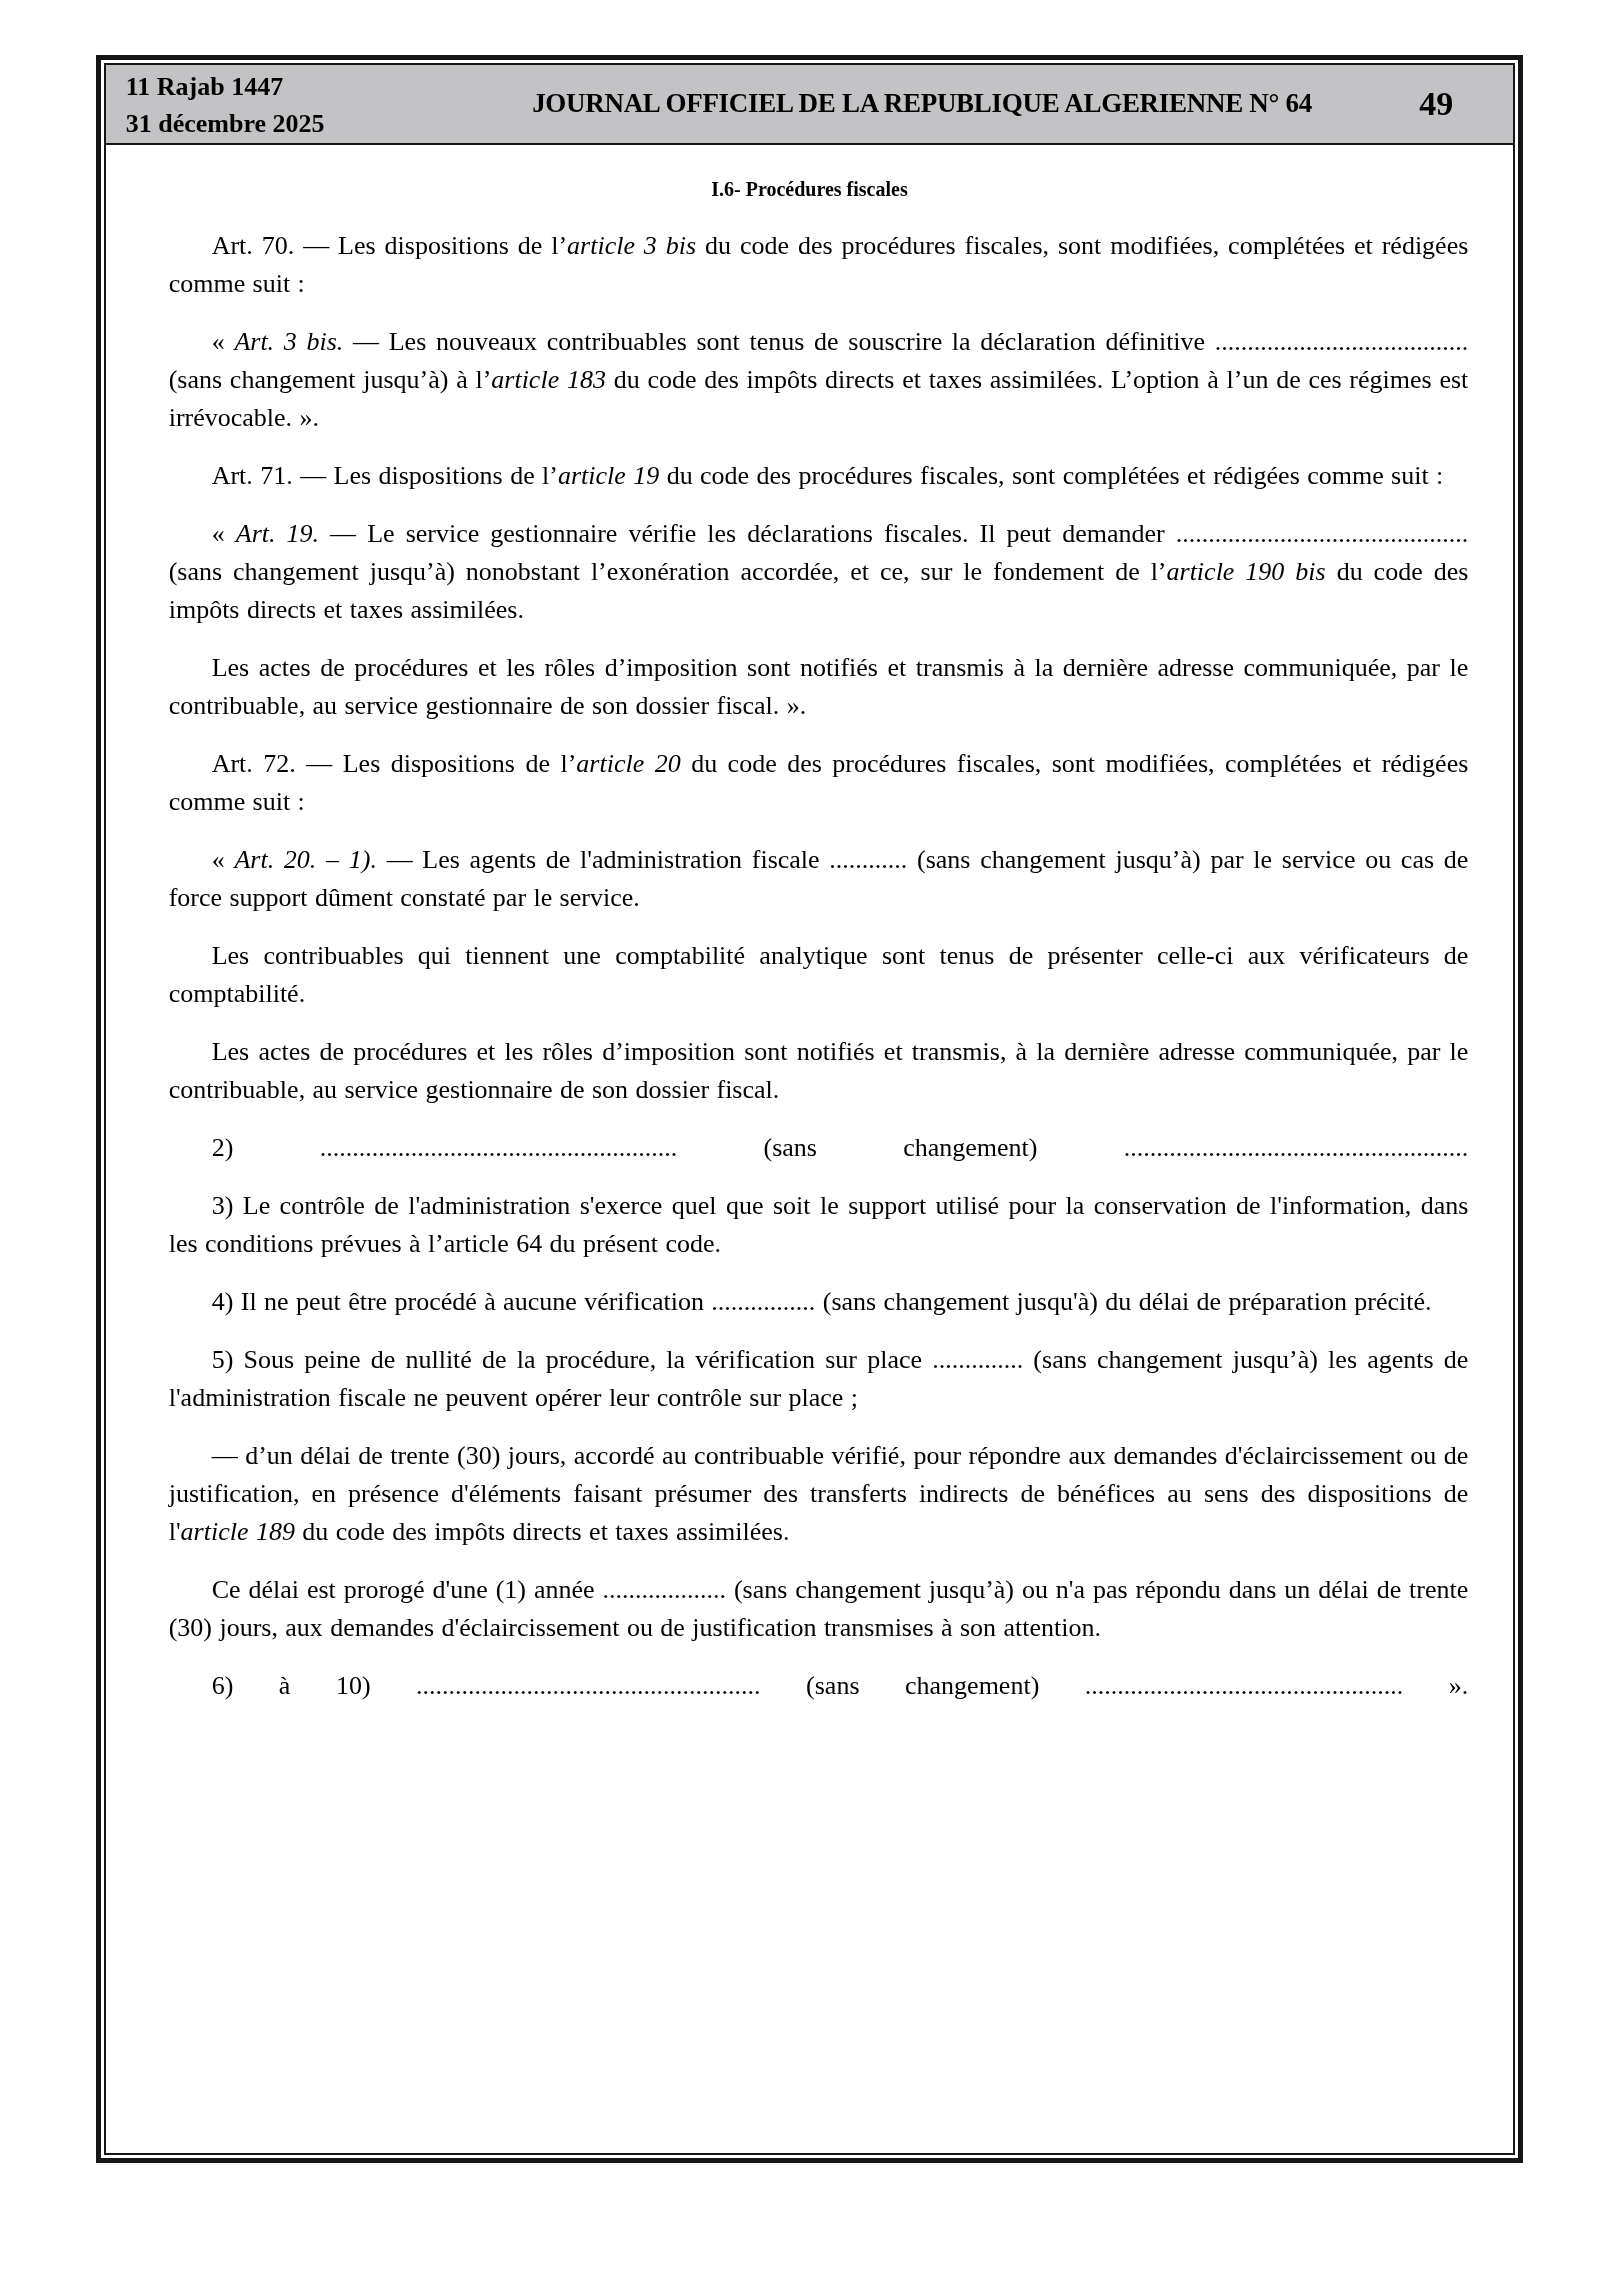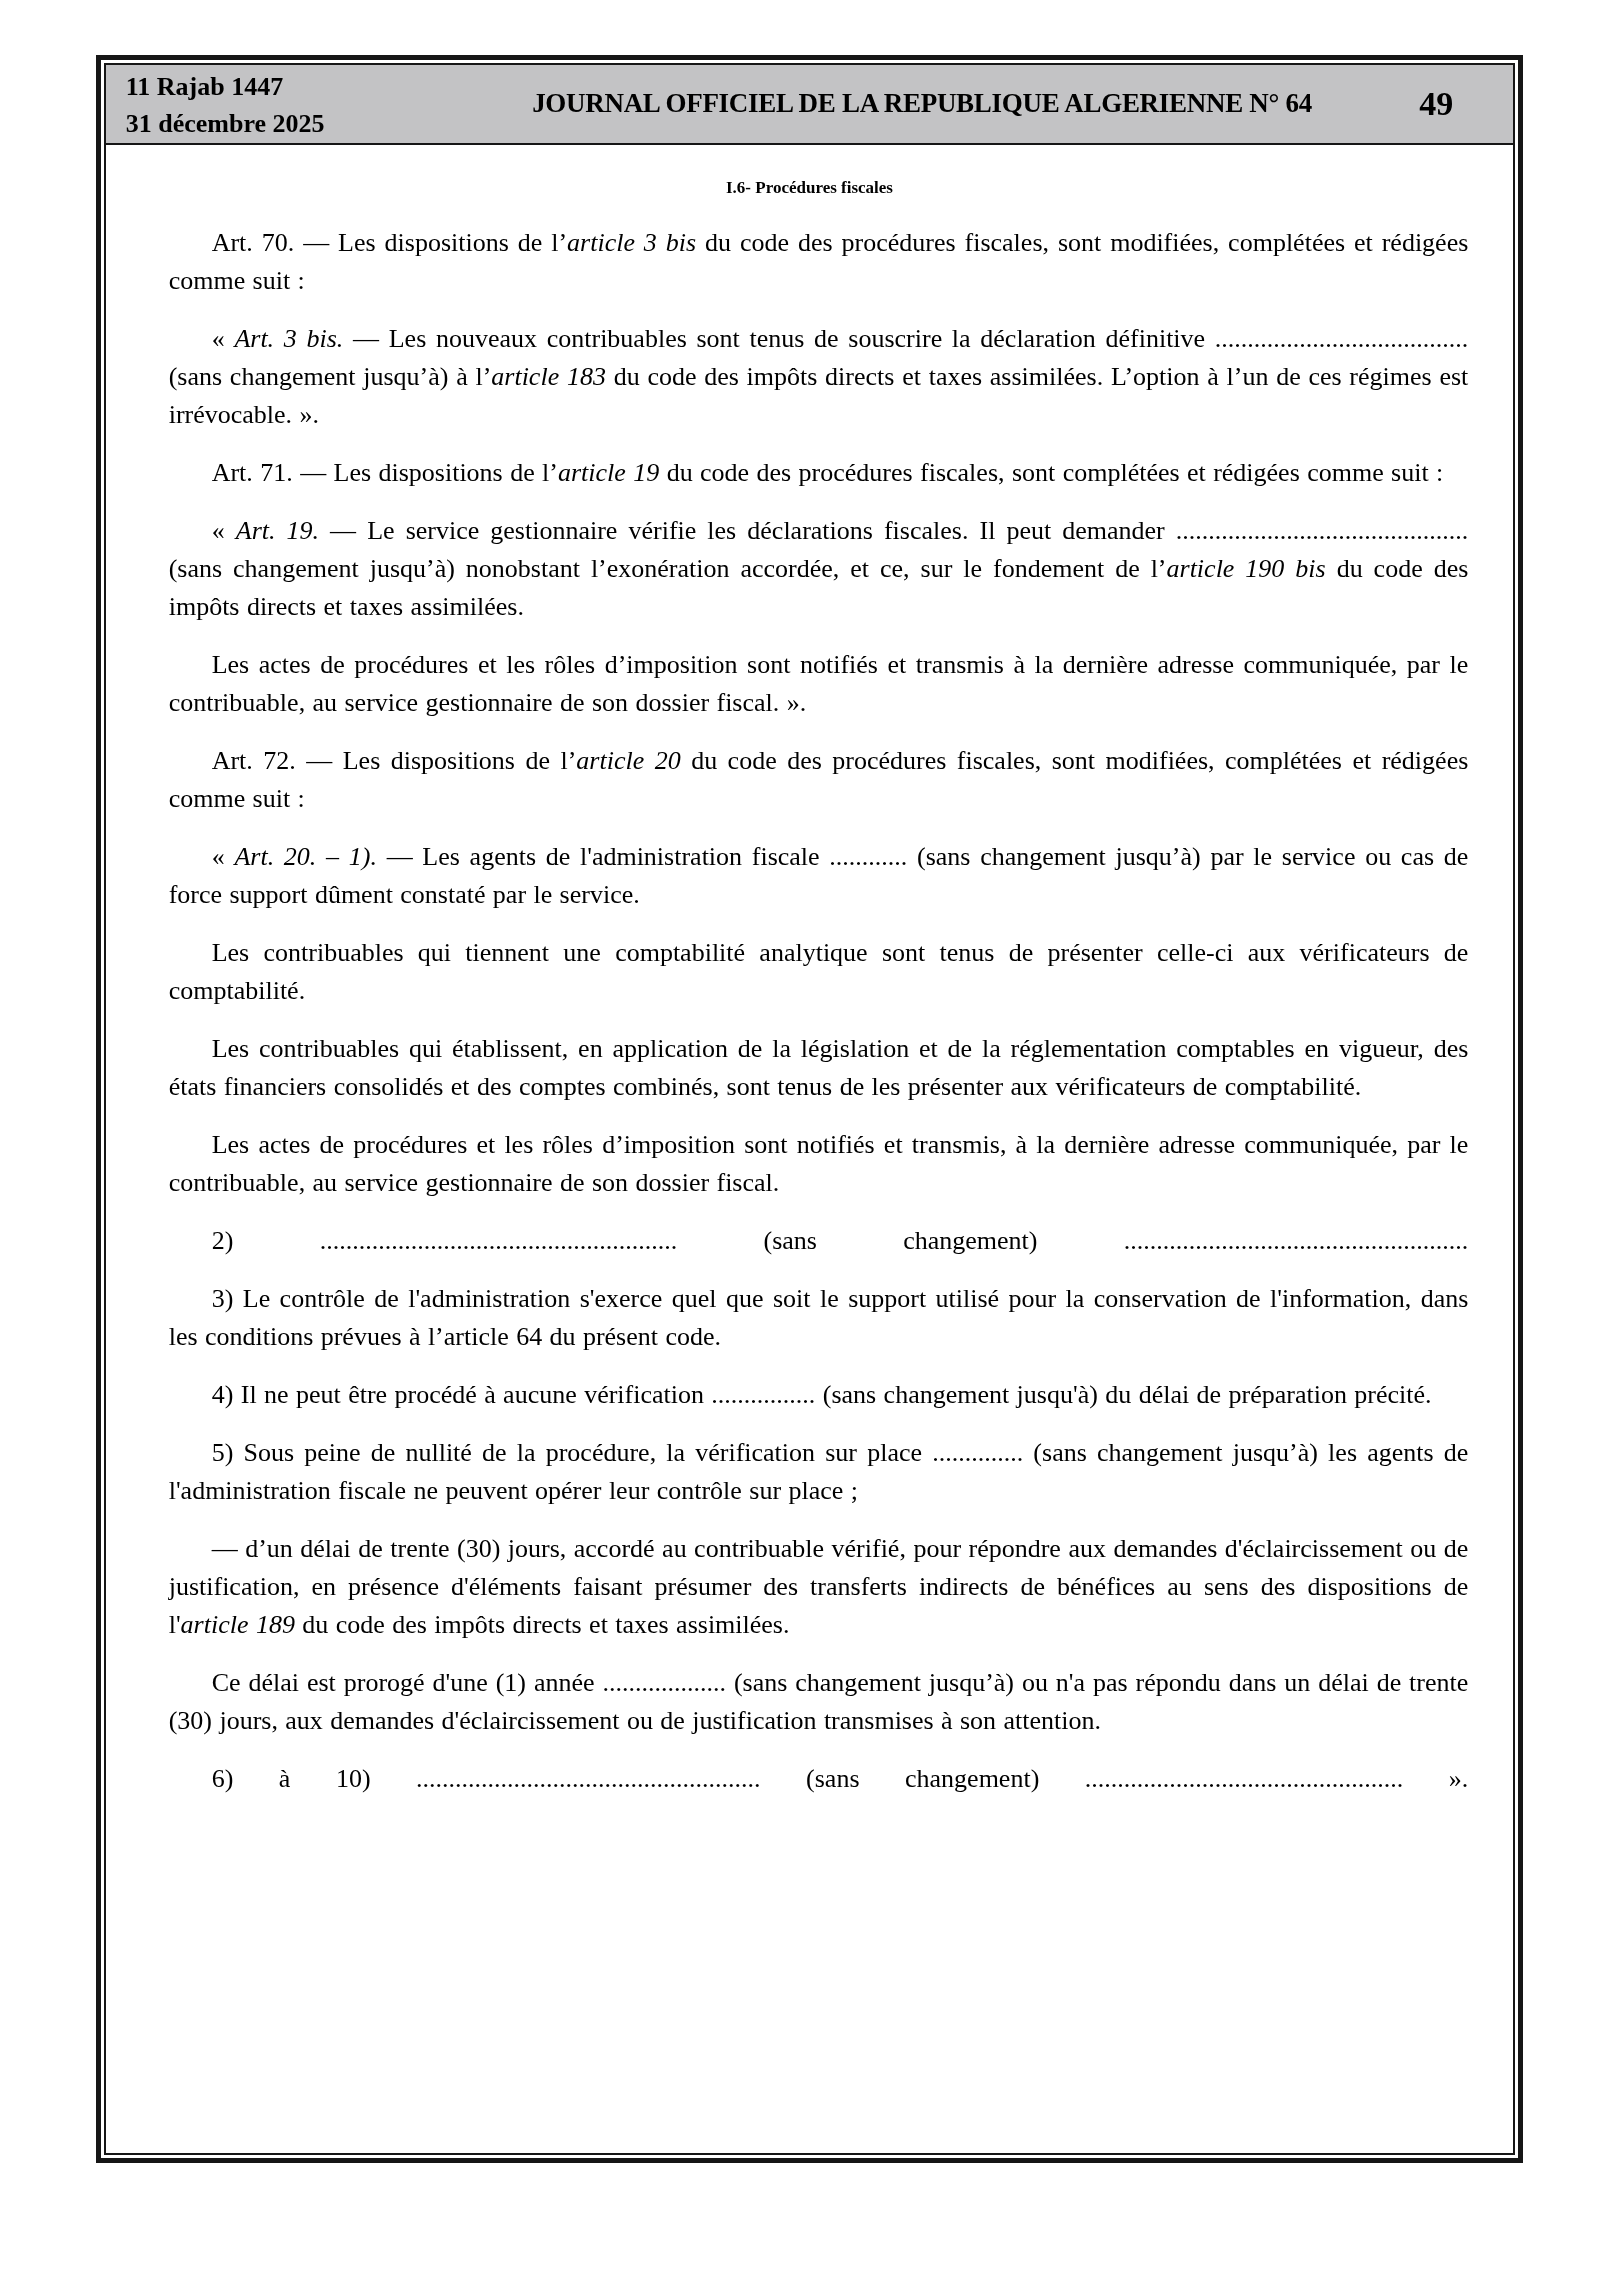--- a/index.html
+++ b/index.html
@@ -64,21 +64,21 @@
     align-self: center;
     text-align: left;
     font-weight: bold;
     font-size: 34px;
   }
   .content {
     padding: 0 45px;
   }
   .section-title {
     text-align: center;
-    font-size: 17px;
+    font-size: 20px;
     font-weight: bold;
     margin: 33px 0 26px 0;
   }
   .para {
     font-size: 26px;
     line-height: 38px;
     text-align: justify;
     text-indent: 43px;
     margin: 0 0 20px 18px;
     word-spacing: 0.9px;
@@ -110,21 +110,20 @@
         <h2 class="section-title">I.6- Procédures fiscales</h2>
         <div id="paragraphs">
             <p class="para"><span>Art. 70. — Les dispositions de l’</span><i>article 3 bis</i><span> du code des procédures fiscales, sont modifiées, complétées et rédigées comme suit :</span></p>
             <p class="para"><span>« </span><i>Art. 3 bis.</i><span> — Les nouveaux contribuables sont tenus de souscrire la déclaration définitive ....................................... (sans changement jusqu’à) à l’</span><i>article 183</i><span> du code des impôts directs et taxes assimilées. L’option à l’un de ces régimes est irrévocable. ».</span></p>
             <p class="para"><span>Art. 71. — Les dispositions de l’</span><i>article 19</i><span> du code des procédures fiscales, sont complétées et rédigées comme suit :</span></p>
             <p class="para"><span>« </span><i>Art. 19.</i><span> — Le service gestionnaire vérifie les déclarations fiscales. Il peut demander ............................................. (sans changement jusqu’à) nonobstant l’exonération accordée, et ce, sur le fondement de l’</span><i>article 190 bis</i><span> du code des impôts directs et taxes assimilées.</span></p>
             <p class="para"><span>Les actes de procédures et les rôles d’imposition sont notifiés et transmis à la dernière adresse communiquée, par le contribuable, au service gestionnaire de son dossier fiscal. ».</span></p>
             <p class="para"><span>Art. 72. — Les dispositions de l’</span><i>article 20</i><span> du code des procédures fiscales, sont modifiées, complétées et rédigées comme suit :</span></p>
             <p class="para"><span>« </span><i>Art. 20. – 1).</i><span> — Les agents de l'administration fiscale ............ (sans changement jusqu’à) par le service ou cas de force support dûment constaté par le service.</span></p>
             <p class="para"><span>Les contribuables qui tiennent une comptabilité analytique sont tenus de présenter celle-ci aux vérificateurs de comptabilité.</span></p>
-            <p class="para"><span>Les contribuables qui établissent, en application de la législation et de la réglementation comptables en vigueur, des états financiers consolidés et des comptes combinés, sont tenus de les présenter aux vérificateurs de comptabilité.</span></p>
             <p class="para"><span>Les actes de procédures et les rôles d’imposition sont notifiés et transmis, à la dernière adresse communiquée, par le contribuable, au service gestionnaire de son dossier fiscal.</span></p>
             <p class="para fill-line"><span>2) ....................................................... (sans changement) .....................................................</span></p>
             <p class="para"><span>3) Le contrôle de l'administration s'exerce quel que soit le support utilisé pour la conservation de l'information, dans les conditions prévues à l’article 64 du présent code.</span></p>
             <p class="para"><span>4) Il ne peut être procédé à aucune vérification ................ (sans changement jusqu'à) du délai de préparation précité.</span></p>
             <p class="para"><span>5) Sous peine de nullité de la procédure, la vérification sur place .............. (sans changement jusqu’à) les agents de l'administration fiscale ne peuvent opérer leur contrôle sur place ;</span></p>
             <p class="para"><span>— d’un délai de trente (30) jours, accordé au contribuable vérifié, pour répondre aux demandes d'éclaircissement ou de justification, en présence d'éléments faisant présumer des transferts indirects de bénéfices au sens des dispositions de l'</span><i>article 189</i><span> du code des impôts directs et taxes assimilées.</span></p>
             <p class="para"><span>Ce délai est prorogé d'une (1) année ................... (sans changement jusqu’à) ou n'a pas répondu dans un délai de trente (30) jours, aux demandes d'éclaircissement ou de justification transmises à son attention.</span></p>
             <p class="para fill-line"><span>6) à 10) ..................................................... (sans changement) ................................................. ».</span></p>
           </div>
       </main>

